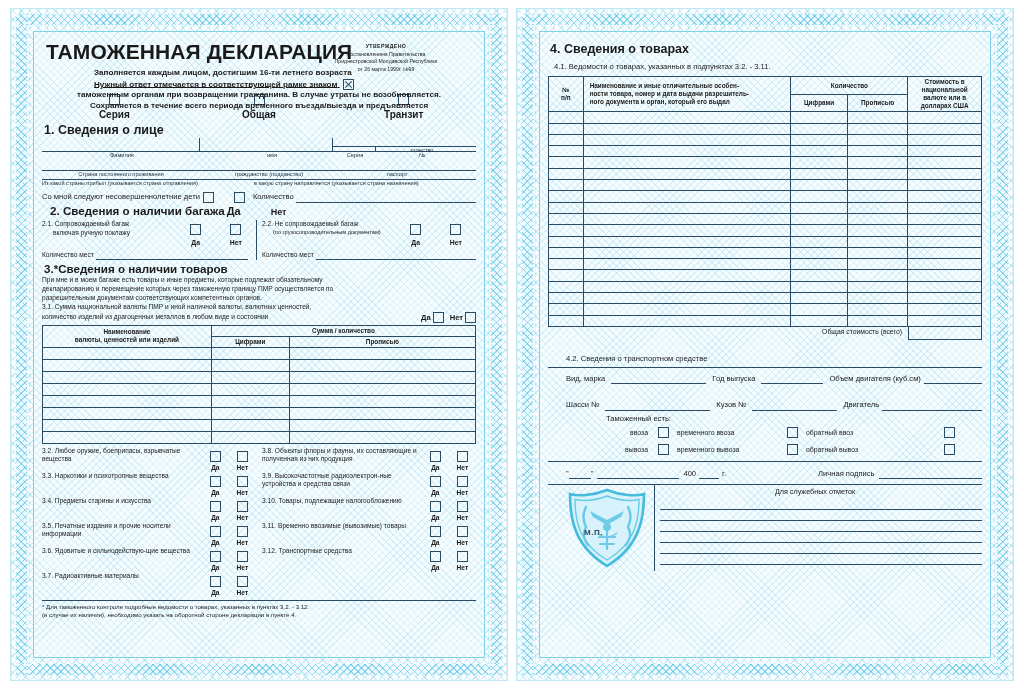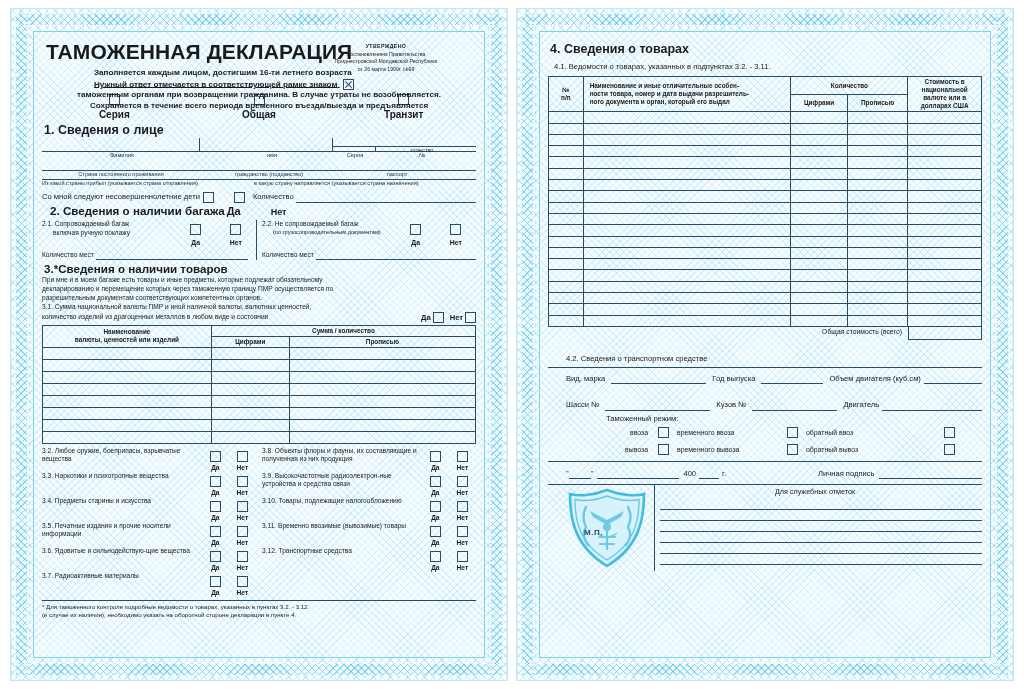--- a/index.html
+++ b/index.html
@@ -776,21 +776,21 @@
           <span class="fill ln" style="height:9px;margin-left:3px;"></span>
         </div>
         <div class="row" style="align-items:flex-end;">
           <span class="mid">Шасси №</span>
           <span class="ln" style="width:105px;height:9px;margin:0 6px;"></span>
           <span class="mid">Кузов №</span>
           <span class="ln" style="width:85px;height:9px;margin:0 6px;"></span>
           <span class="mid">Двигатель</span>
           <span class="fill ln" style="height:9px;margin-left:3px;"></span>
         </div>
-        <div class="mid" style="margin:3px 0 2px 40px;">Таможенный режим:</div>
+        <div class="mid" style="margin:3px 0 2px 40px;">Таможенный есть:</div>
       </div>
 
       <div class="regime">
           <div class="regime-row">
             <span class="w1">ввоза</span>
             <span class="cb"></span>
             <span class="w2">временного ввоза</span>
             <span class="cb"></span>
             <span class="w3">обратный ввоз</span>
             <span class="cb" style="margin-left: 30px;"></span>

